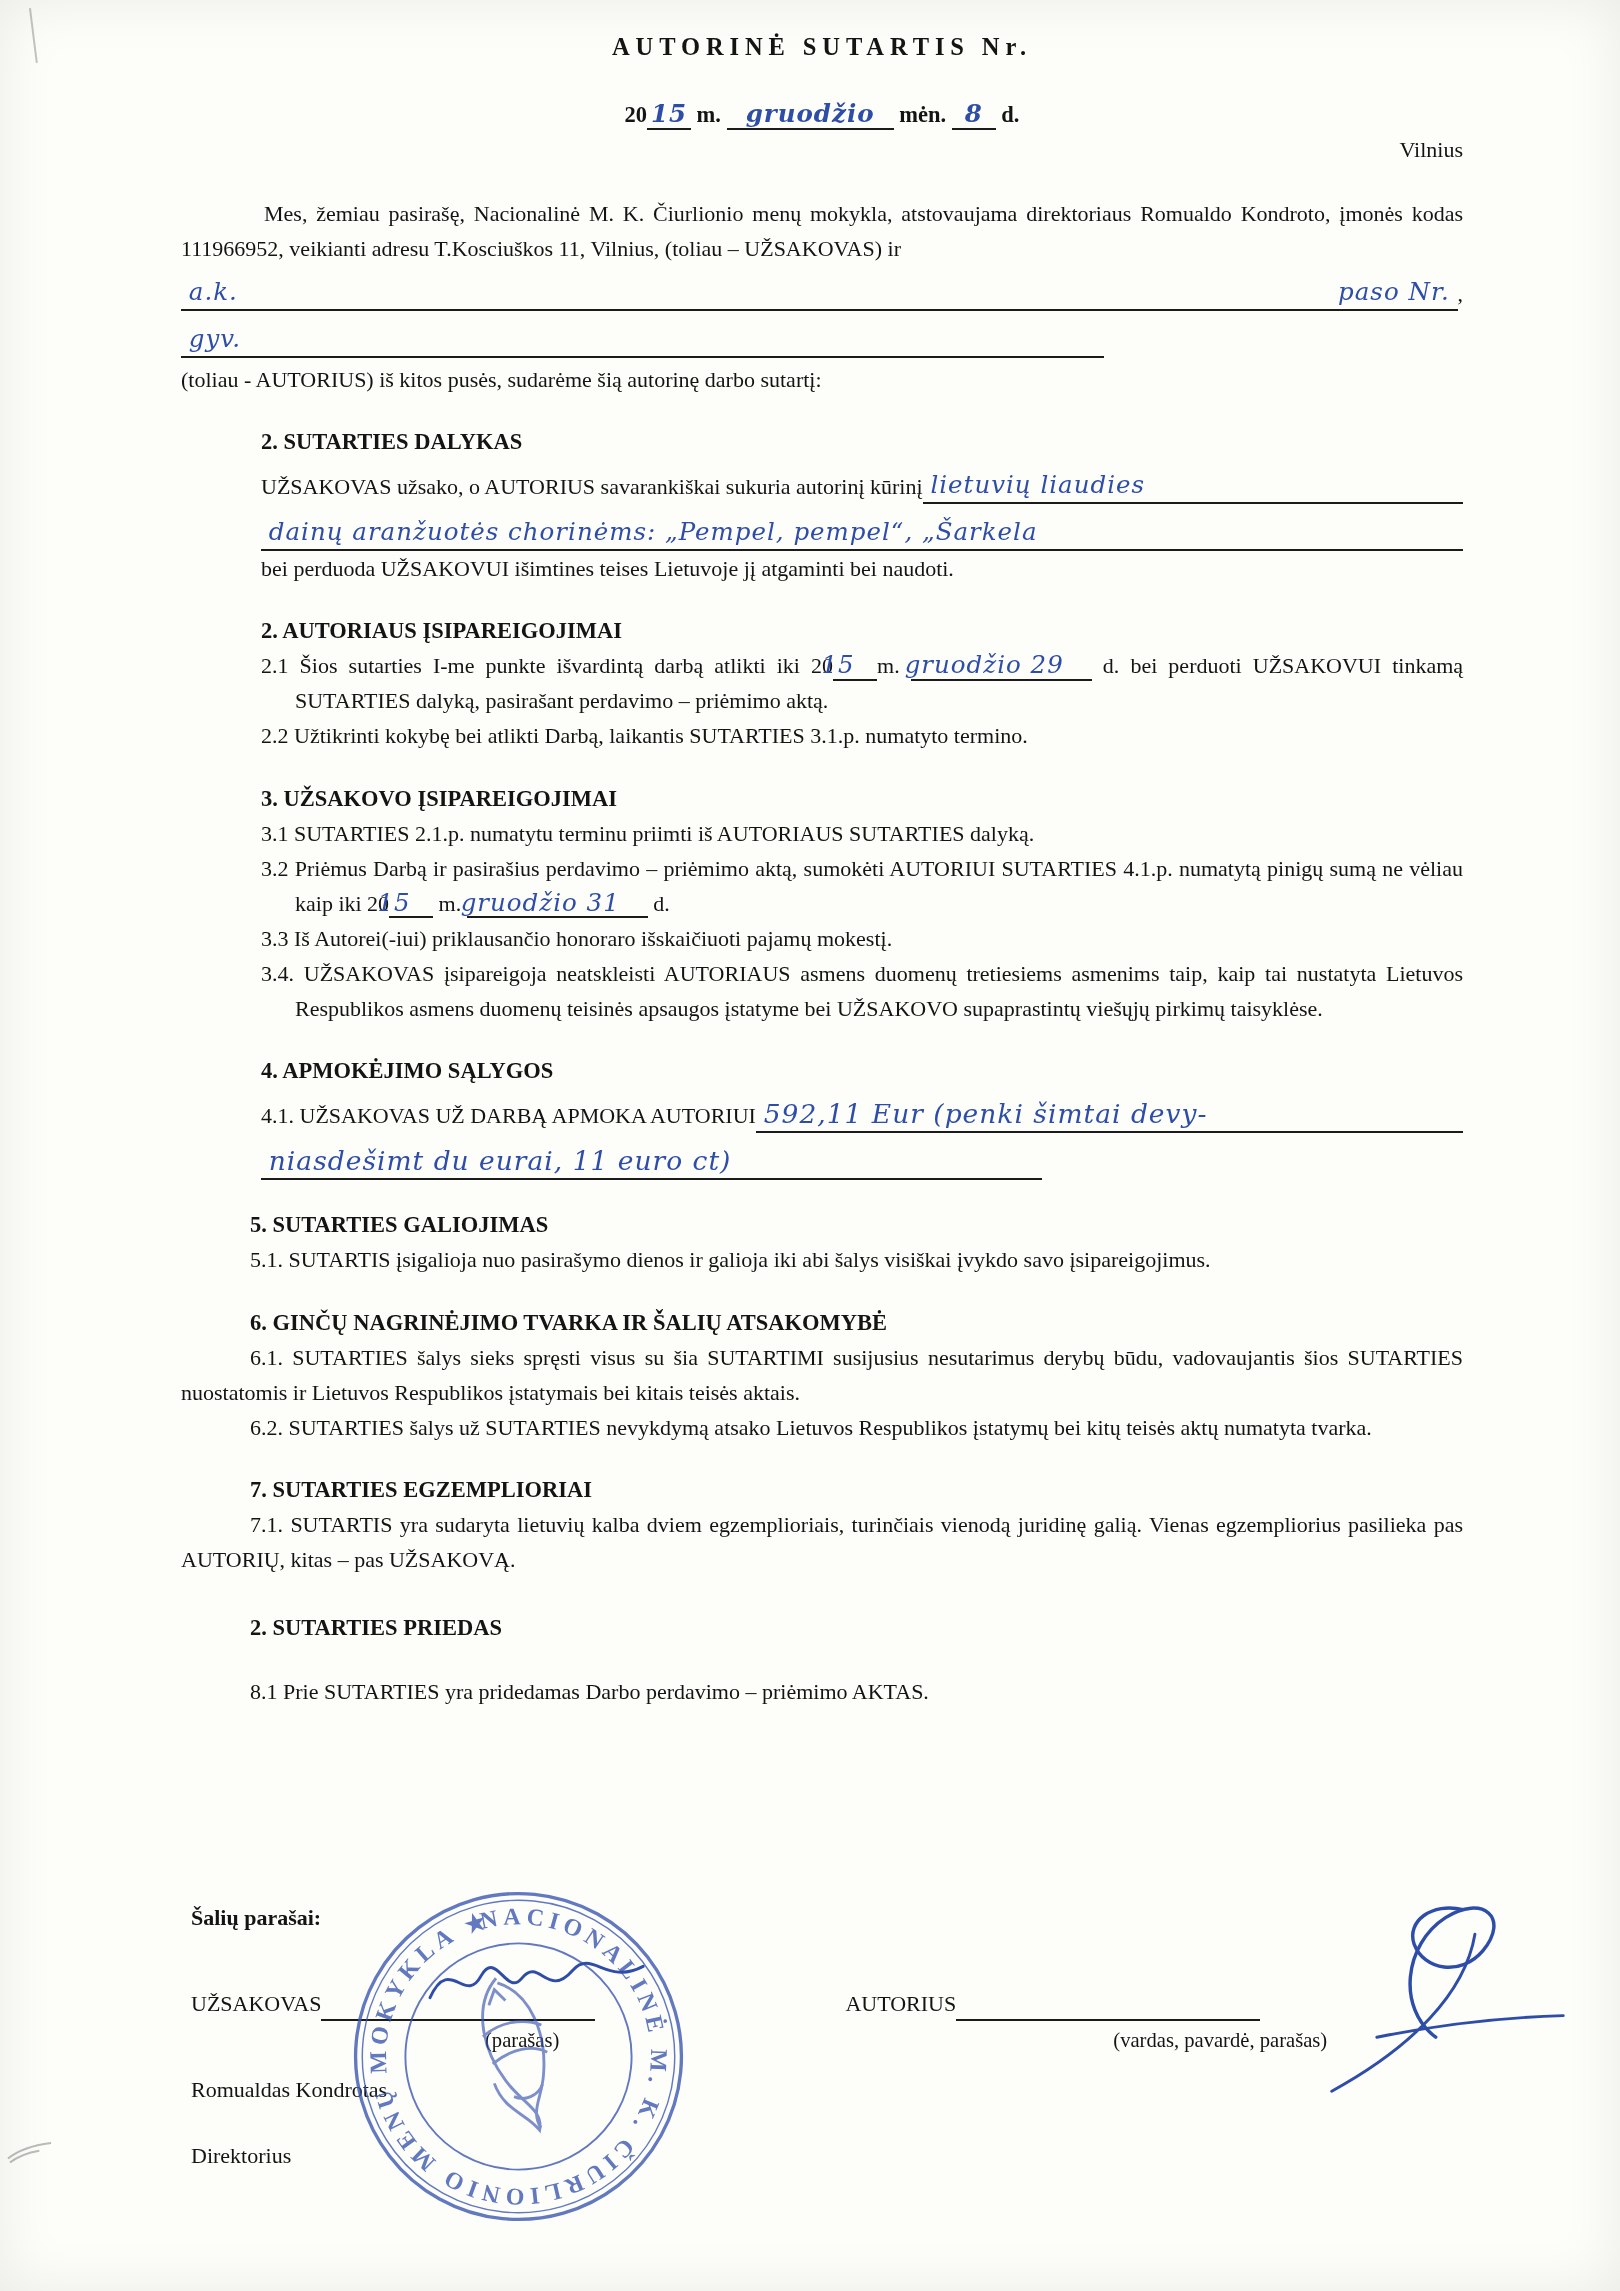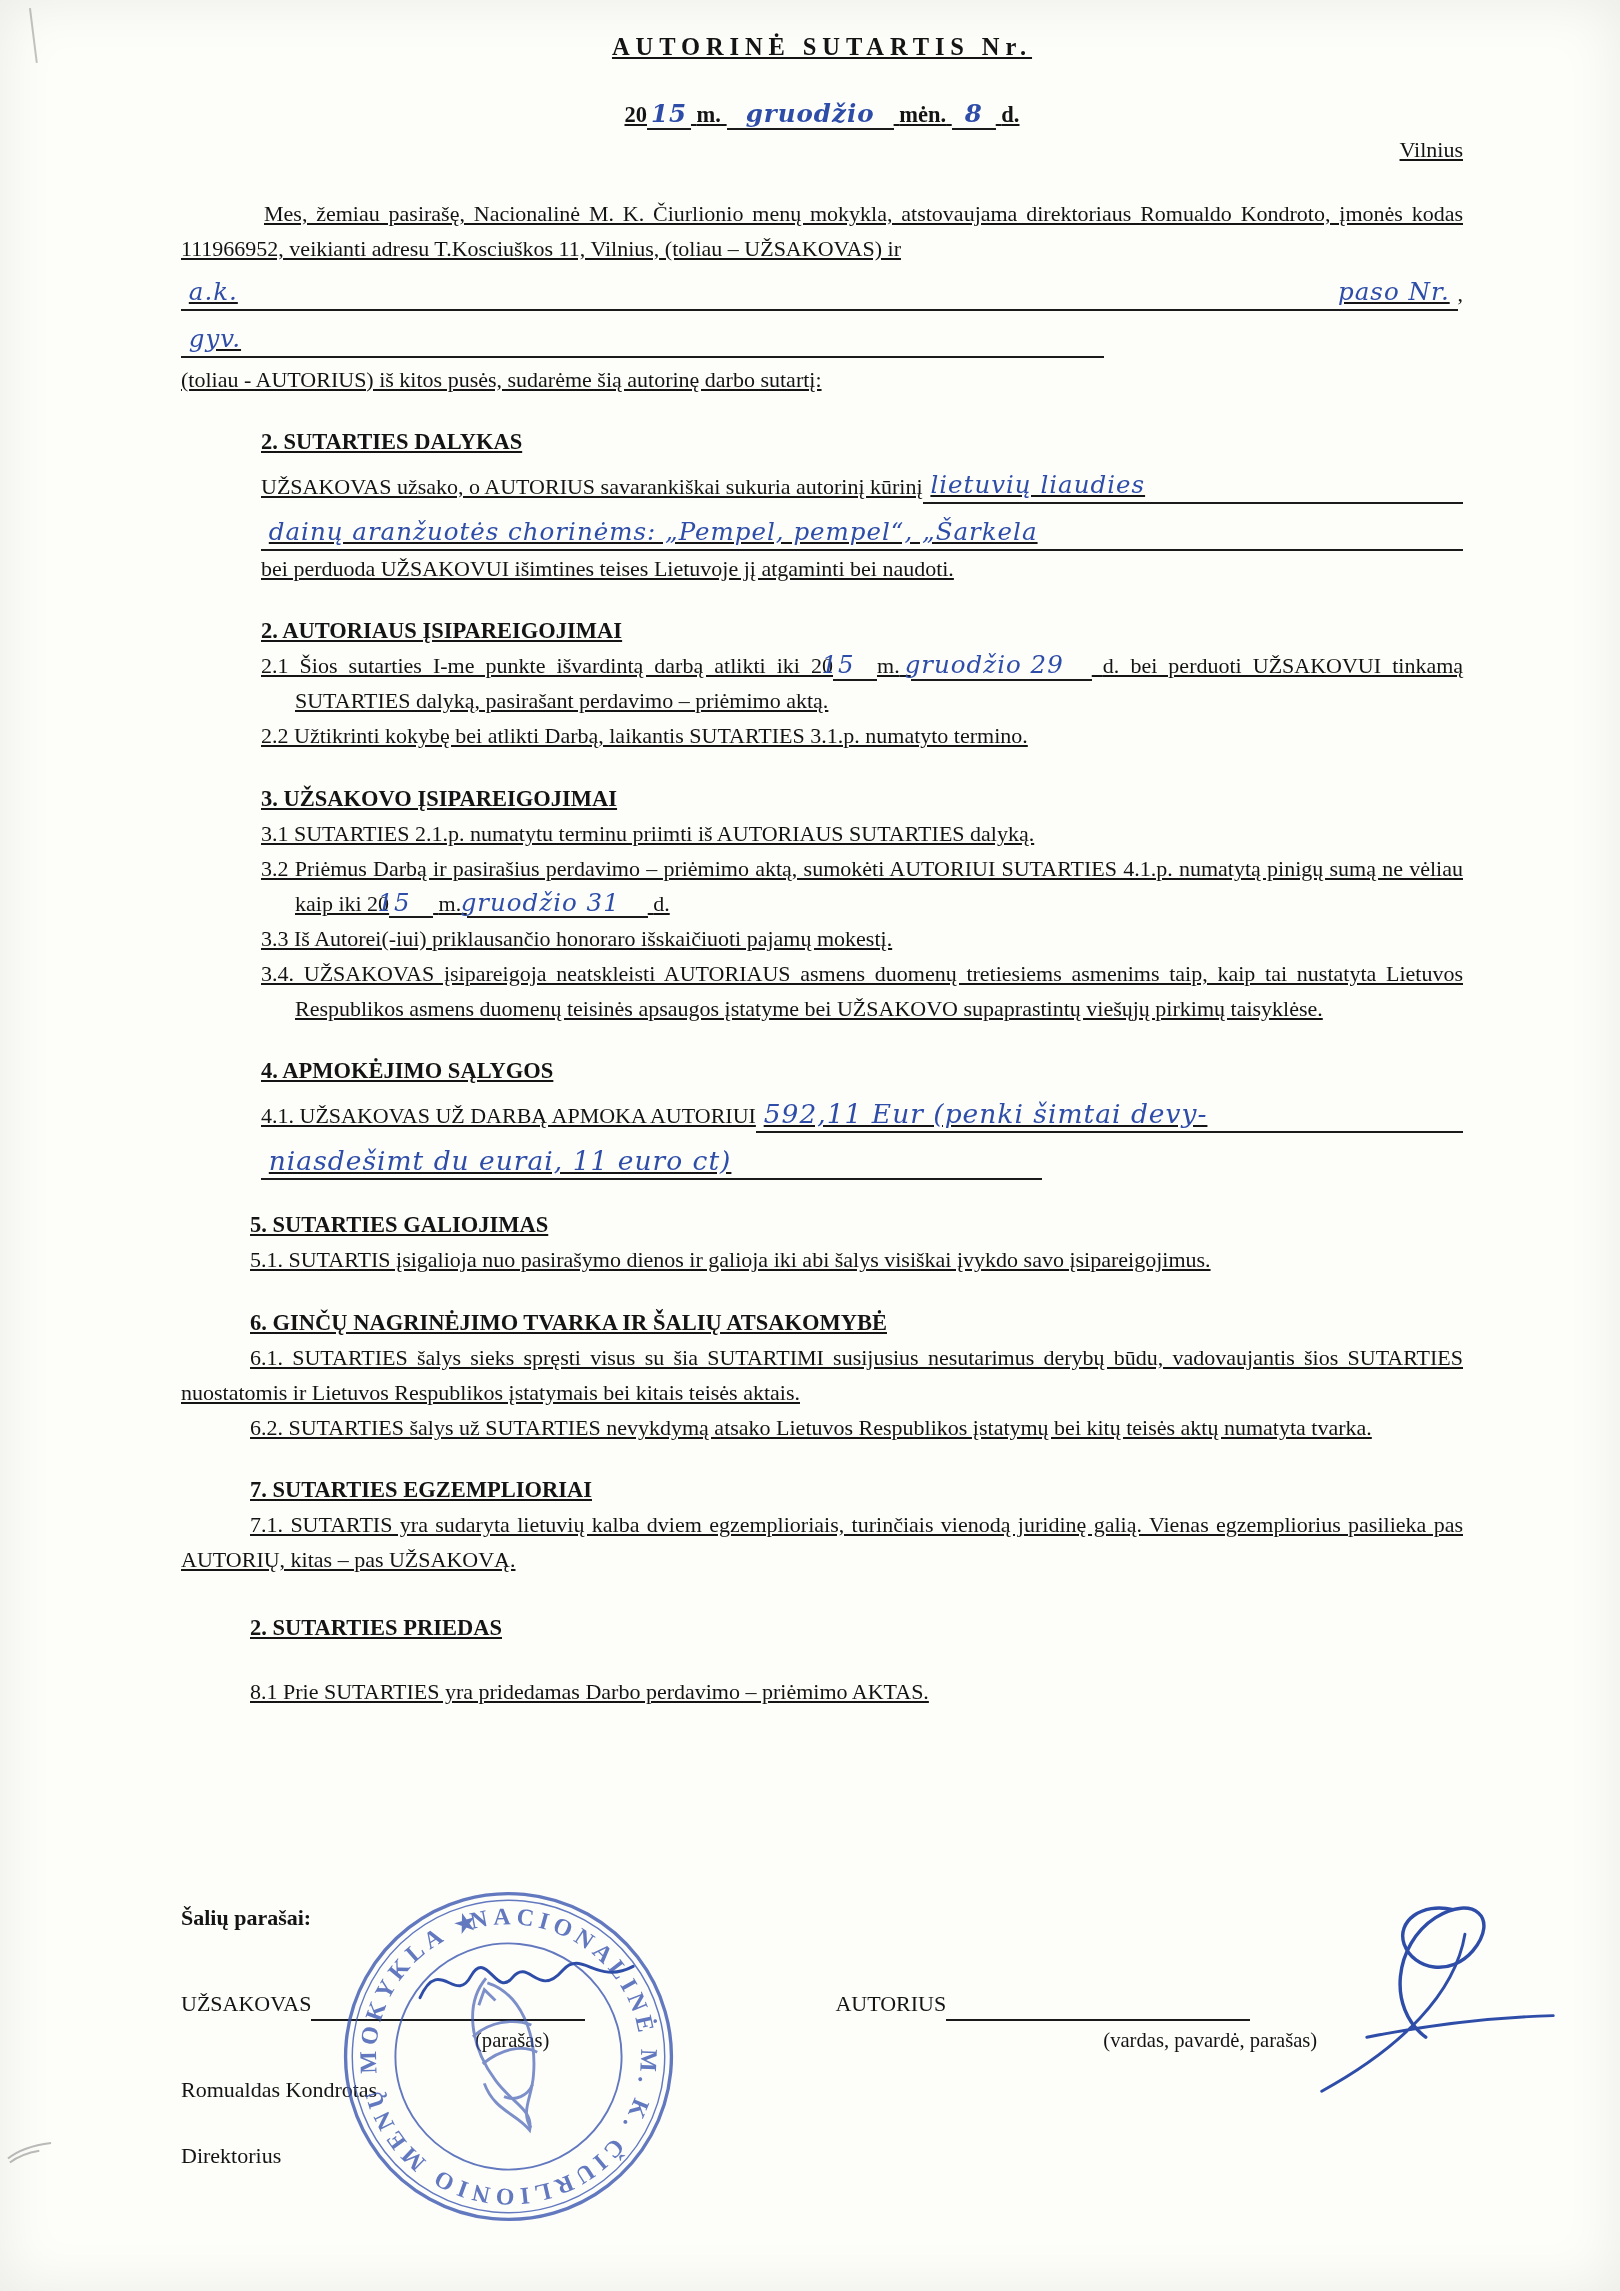--- a/index.html
+++ b/index.html
@@ -9,21 +9,20 @@
     width:1620px; height:2292px;
     margin:0 auto;
     background:#fdfdfa;
     overflow:hidden;
     font-family:"Liberation Serif", serif;
     font-size:22px;
     line-height:35px;
     color:#141414;
     padding:29px 157px 0 181px;
     box-shadow: inset 0 0 59px rgba(0,0,0,.08);
-    text-decoration: underline;
   }
   .title { text-align:center; font-weight:bold; font-size:24.5px; letter-spacing:5.9px; }
   .dateline { text-align:center; margin-top:33px; font-weight:bold; font-size:22.5px; }
   .city { text-align:right; margin-top:0; }
   .blank { display:inline-block; border-bottom:2px solid #1b1b1b; text-align:center; vertical-align:baseline; line-height:25.5px; }
   .w45  { width:44px; } .w170 { width:167px; } .w185 { width:181px; }
   .hw {
     font-family:"DejaVu Serif", serif;
     font-style:italic;
     color:#2e4da8;
@@ -41,21 +40,21 @@
   .wline { border-bottom:2px solid #1b1b1b; height:43px; display:flex; align-items:flex-end; padding:0 7.8px; margin-top:3.9px; }
   .wline.w72 { width:72%; }
   .wline.w65 { width:65%; }
   .comma { align-self:flex-end; }
   section { margin-top:27.4px; }
   section h2 { font-size:22.5px; font-weight:bold; }
   .sec14 { margin-left:80px; }
   .hang { padding-left:34px; text-indent:-34px; text-align:justify; }
   .sec58 h2 { margin-left:69px; }
   .sec58 p { text-indent:69px; text-align:justify; }
-  .footer { position:absolute; left:181px; right:157px; top:1900px; }
+  .footer { position:absolute; left:191px; right:157px; top:1900px; }
   .salys { font-weight:bold; }
   .sigrow { display:flex; align-items:flex-end; margin-top:51px; }
   .siglabel { white-space:nowrap; }
   .sigline { display:inline-block; border-bottom:2px solid #1b1b1b; height:29px; }
   .sl1 { width:274px; } .sl2 { width:304px; }
   .gap255 { margin-left:250px; }
   .subrow { display:flex; margin-top:2px; font-size:20.6px; }
   .sub1 { margin-left:294px; }
   .sub2 { margin-left:554px; }
   .name { margin-top:13.7px; }

